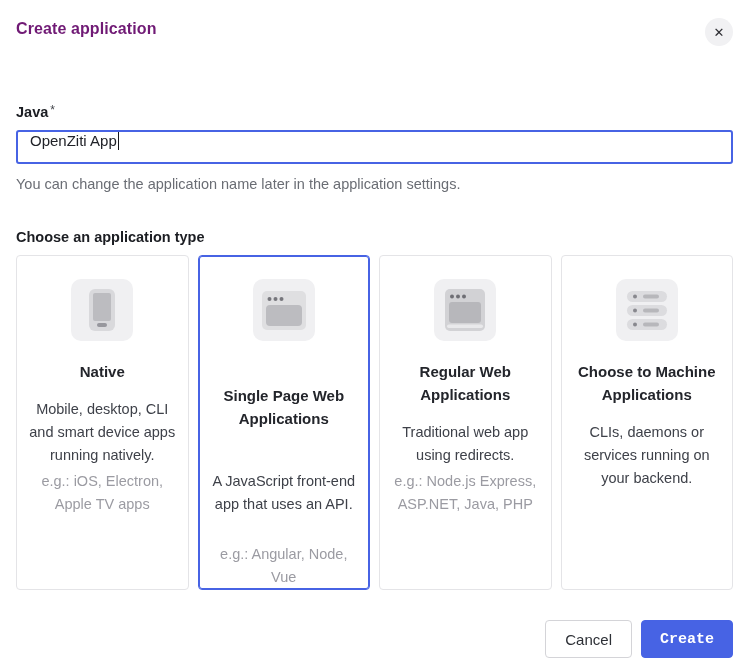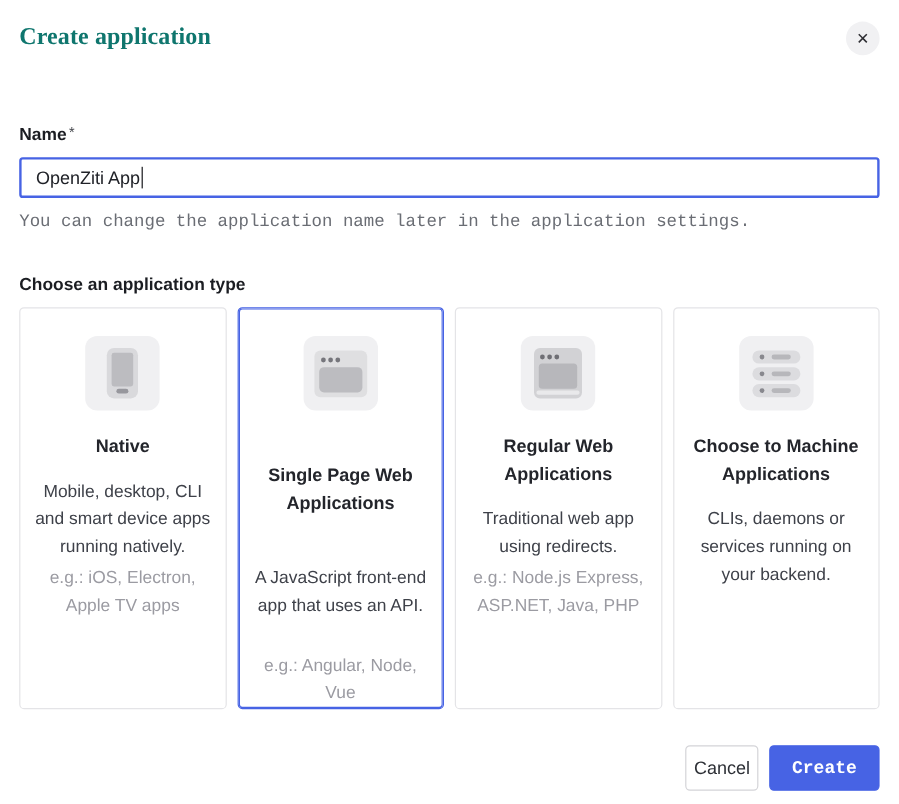--- a/index.html
+++ b/index.html
@@ -9,41 +9,41 @@
     background: #ffffff;
     color: #1e2025;
     width: 749px;
     height: 670px;
     padding: 18px 16px 13px 16px;
     overflow: hidden;
   }
 
   
   .dlg-header { display: flex; align-items: flex-start; justify-content: space-between; }
-  .dlg-title { font-size: 20px; font-weight: 700; letter-spacing: .1px; color: #0f766e; padding-top: 2px; font-family: Liberation Serif, serif; }
+  .dlg-title { font-size: 16px; font-weight: 700; letter-spacing: .1px; color: #701a75; padding-top: 2px; }
   .close-btn {
     width: 28px; height: 28px; border-radius: 50%;
     background: #f1f1f3; border: none; cursor: pointer;
     display: flex; align-items: center; justify-content: center;
     font-size: 13px; color: #2e2e33; line-height: 1;
   }
 
   
   .field-label { margin-top: 57px; font-size: 14.5px; font-weight: 700; color: #1b1d22; }
   .required-mark { font-size: 12px; vertical-align: 3px; margin-left: 2px; color: #43454b; font-weight: 400; }
   .text-input {
     margin-top: 10px; height: 34px; width: 717px;
     border: 2px solid #4763e4; border-radius: 3px;
-    display: flex; align-items: center; padding: 0 12px;
+    display: flex; align-items: flex-start; padding: 0 12px;
     font-size: 15px; color: #202228; cursor: text;
     background: #fff;
   }
   .caret { width: 1.5px; height: 18px; background: #17181c; margin-left: 1px; animation: blink 1.1s steps(1) infinite; }
   @keyframes blink { 50% { opacity: 0; } }
-  .helper-text { margin-top: 12px; font-size: 14.5px; color: #6a6d74; font-family: Liberation Mono, monospace; }
+  .helper-text { margin-top: 12px; font-size: 14.5px; color: #6a6d74; }
 
   
   .choose-label { margin-top: 37px; font-size: 14.5px; font-weight: 700; color: #1b1d22; }
   .cards-row { margin-top: 10px; display: flex; gap: 9px; height: 335px; }
   .type-card {
     flex: 1 1 0; border: 1px solid #e4e4e7; border-radius: 4px;
     background: #fff; cursor: pointer; text-align: center;
     padding: 23px 12px 0 12px; display: flex; flex-direction: column; align-items: center;
   }
   .type-card.selected { border-color: #4763e4; box-shadow: inset 0 0 0 1px #4763e4; justify-content: space-between; }
@@ -51,35 +51,35 @@
     width: 62px; height: 62px; border-radius: 10px; background: #f0f0f2;
     display: flex; align-items: center; justify-content: center; flex: 0 0 auto;
   }
   .card-title { margin-top: 19px; font-size: 15px; font-weight: 700; color: #23252b; line-height: 23px; max-width: 140px; }
   .card-desc { margin-top: 15px; font-size: 14.5px; color: #3e4149; line-height: 23px; max-width: 148px; }
   .card-example { margin-top: 3px; font-size: 14.5px; color: #9b9ba2; line-height: 23px; max-width: 150px; }
 
   
   .dlg-footer { margin-top: 30px; display: flex; justify-content: flex-end; gap: 9px; }
   .btn { height: 38px; border-radius: 4px; font-size: 15px; cursor: pointer; font-family: inherit; }
-  .btn-cancel { background: #ffffff; border: 1px solid #d4d4d8; color: #2d3036; padding: 0 6px; font-weight: 400; }
+  .btn-cancel { background: #ffffff; border: 1px solid #d4d4d8; color: #2d3036; padding: 0 19px; font-weight: 400; }
   .btn-create { background: #4763e4; border: 1px solid #4763e4; color: #ffffff; padding: 0 18px; font-weight: 700; font-family: Liberation Mono, monospace; }
 </style>
 </head>
 <body>
 
 <div class="dlg-header">
   <h1 class="dlg-title">Create application</h1>
   <button class="close-btn">
     <span>✕</span>
   </button>
 </div>
 
 <div class="field-label">
-  <span>Name</span><span class="required-mark">*</span>
+  <span>Java</span><span class="required-mark">*</span>
 </div>
 <div class="text-input" role="textbox">
   <span>OpenZiti App</span>
   <span class="caret"></span>
 </div>
 <div class="helper-text">You can change the application name later in the application settings.</div>
 
 <div class="choose-label">Choose an application type</div>
 
 <div class="cards-row">

